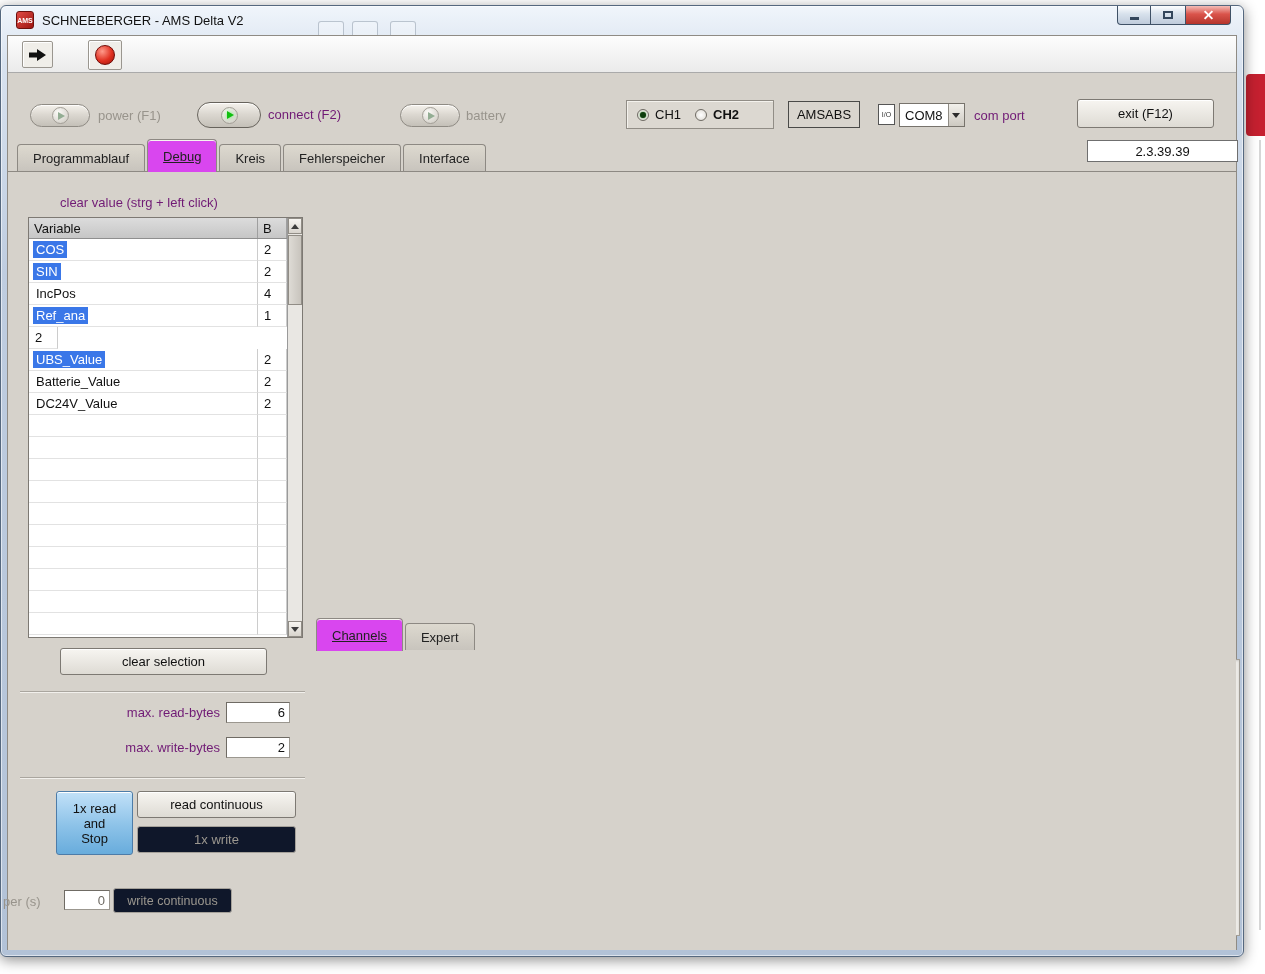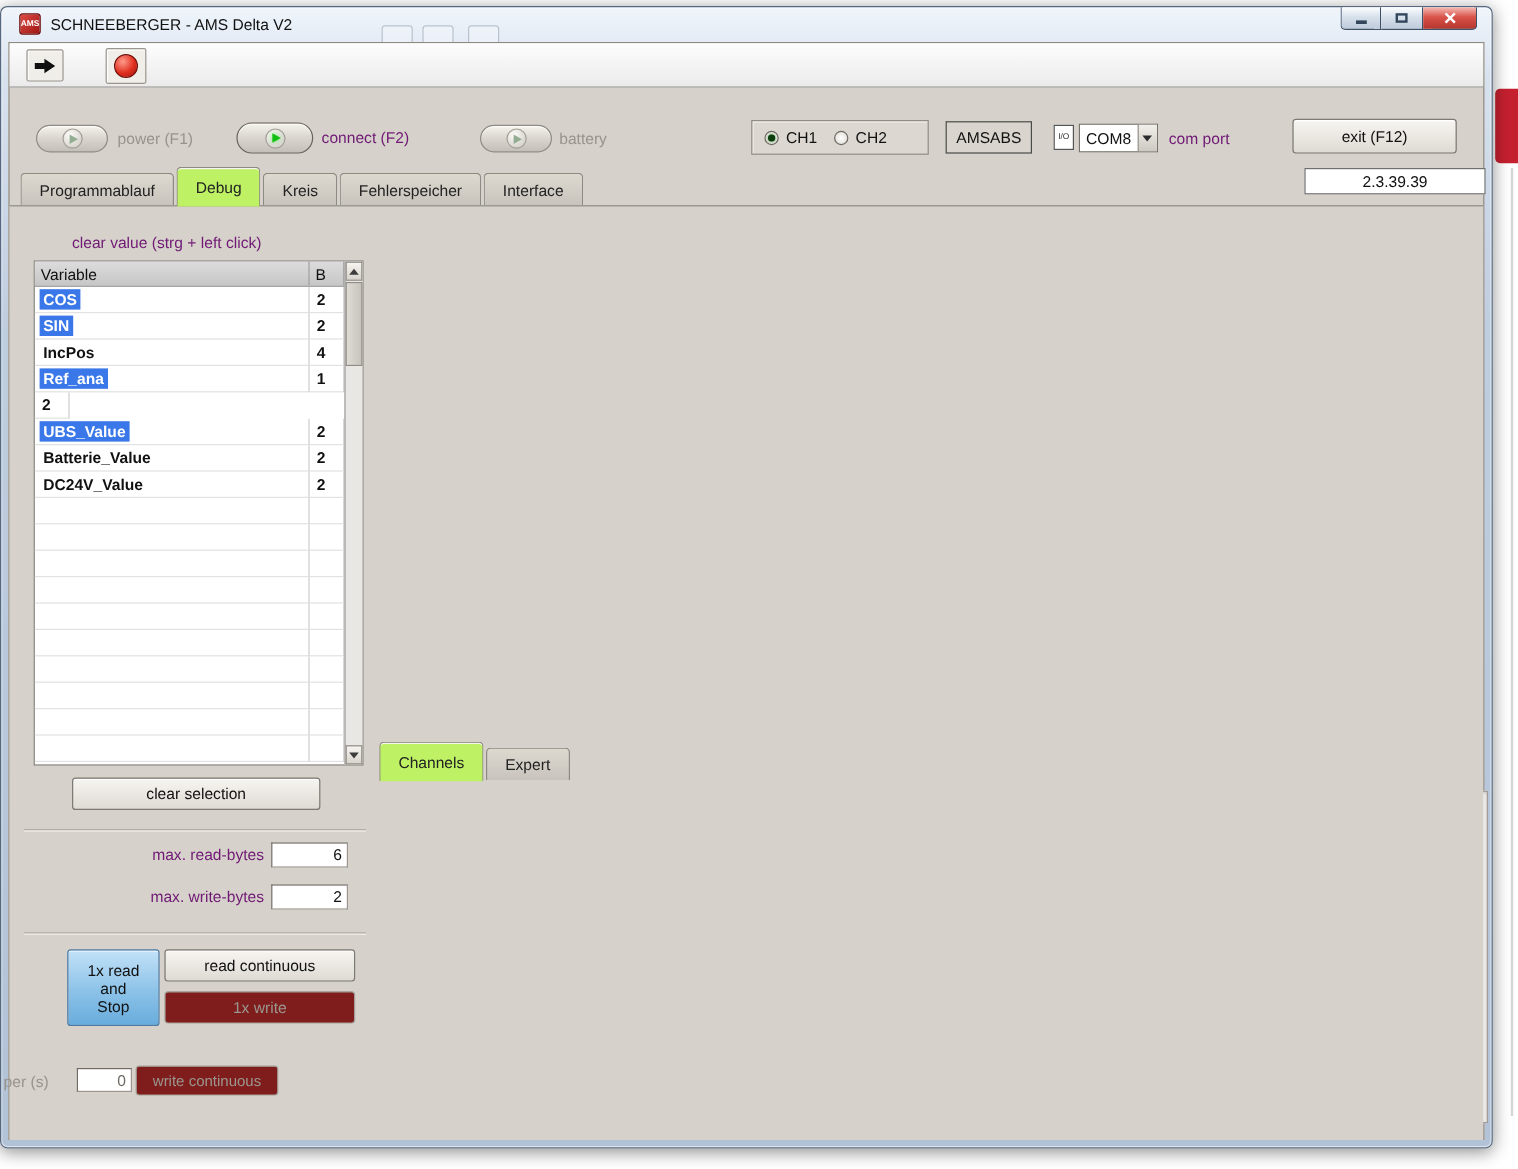--- a/index.html
+++ b/index.html
@@ -54,37 +54,37 @@
   .radio.sel i{display:block;width:6px;height:6px;border-radius:50%;background:#0d3d0d;box-shadow:0 0 2px #2d8f2d;}
   .boxind{position:absolute;background:#d9d5ce;border:1px solid #4a4a48;display:flex;align-items:center;justify-content:center;font-size:13px;color:#111;}
   .io{position:absolute;background:#fff;border:1px solid #555;display:flex;align-items:center;justify-content:center;font-size:7px;color:#333;}
   .combo{position:absolute;background:#fff;border:1px solid #77736c;display:flex;align-items:stretch;}
   .combo .val{flex:1;display:flex;align-items:center;padding:0 5px;font-size:13px;color:#111;}
   .combo .dd{width:17px;background:linear-gradient(180deg,#f2f0eb,#cdc9c1);border-left:1px solid #8f8b84;display:flex;align-items:center;justify-content:center;}
   .tri-dn{width:0;height:0;border-left:4px solid transparent;border-right:4px solid transparent;border-top:5px solid #2b2b2b;}
 
   .btn{position:absolute;background:linear-gradient(180deg,#f7f5f1,#dedbd4);border:1px solid #7d7973;border-radius:3px;
     box-shadow:inset 0 1px 0 #fff;display:flex;align-items:center;justify-content:center;font-size:13px;color:#111;}
-  .btn.disabled{background:#7f1d1d;border-color:#a5a19a;box-shadow:none;color:#9b978f;}
+  .btn.disabled{background:#0f172a;border-color:#a5a19a;box-shadow:none;color:#9b978f;}
   .btn.blue{background:linear-gradient(180deg,#c2e1f8 0%,#8cc2e8 55%,#68acdc 100%);border-color:#4d7ca8;flex-direction:column;line-height:15px;}
 
   
   .tabstrip{position:absolute;display:flex;align-items:flex-end;z-index:6;}
   .tab{border:1px solid #8d8983;border-bottom:none;border-radius:4px 4px 0 0;margin-right:2px;margin-bottom:1px;
     background:linear-gradient(180deg,#ddd9cf,#c8c4bd);height:27px;display:flex;align-items:center;padding:0 15px;
     font-size:13px;color:#222;}
-  .tab.active{height:33px;margin-bottom:0;background:#bef264;box-shadow:inset 0 1px 0 #f6f4ef;}
+  .tab.active{height:33px;margin-bottom:0;background:#d946ef;box-shadow:inset 0 1px 0 #f6f4ef;text-decoration:underline;}
   .panel{position:absolute;left:8px;top:171px;width:1228px;height:779px;background:#d6d2cb;border-top:1px solid #8d8983;z-index:1;}
   .verbox{position:absolute;background:#fff;border:1px solid #6f6f6f;display:flex;align-items:center;justify-content:center;font-size:13px;color:#111;z-index:6;}
 
   
   .lv-table{position:absolute;left:28px;top:217px;width:275px;height:421px;background:#fff;border:1px solid #7d7973;z-index:2;}
   .lv-h{display:flex;height:21px;background:linear-gradient(180deg,#dcdcdc,#c6c6c6);border-bottom:1px solid #8f8f8f;}
   .lv-hc{display:flex;align-items:center;padding:0 5px;font-size:13px;color:#111;border-right:1px solid #9f9f9f;}
-  .lv-row{display:flex;height:22px;font-weight:bold;}
+  .lv-row{display:flex;height:22px;}
   .lv-cell{border-right:1px solid #ccc;border-bottom:1px solid #e2e2e2;font-size:13px;color:#111;display:flex;align-items:center;padding:0 4px;overflow:hidden;}
   .lv-c1{width:229px;}
   .lv-c2{width:29px;padding:0 6px;}
   .chip{padding:0 3px;line-height:17px;}
   .chip.sel{background:#3a77e8;color:#fff;}
   .sb{position:absolute;top:0;right:0;width:15px;height:100%;background:#e9e7e3;border-left:1px solid #9a9a9a;}
   .sb-btn{position:absolute;left:0;width:14px;height:16px;background:linear-gradient(180deg,#f6f4f0,#d8d4cd);border:1px solid #918d86;display:flex;align-items:center;justify-content:center;}
   .sb-up{top:0;}
   .sb-down{bottom:0;}
   .tri-up-s{width:0;height:0;border-left:4px solid transparent;border-right:4px solid transparent;border-bottom:5px solid #3c3c3c;}
@@ -189,21 +189,21 @@
       </span>
   </div>
   <div class="lbl dim" style="left:466px;top:108px;">battery</div>
 
   <div class="chpanel" style="left:626px;top:100px;width:148px;height:29px;">
     <span class="radio sel">
         <i></i>
       </span>
     <span style="font-size:13px;color:#111;">CH1</span>
     <span class="radio" style="margin-left:8px;"></span>
-    <span style="font-size:13px;color:#111;">CH2</span>
+    <span style="font-size:13px;color:#111;font-weight:bold;">CH2</span>
   </div>
 
   <div class="boxind" style="left:788px;top:101px;width:72px;height:27px;">AMSABS</div>
   <div class="io" style="left:878px;top:104px;width:17px;height:21px;">I/O</div>
 
   <div class="combo" style="left:899px;top:103px;width:66px;height:24px;">
     <span class="val">COM8</span>
     <span class="dd">
         <span class="tri-dn"></span>
       </span>

